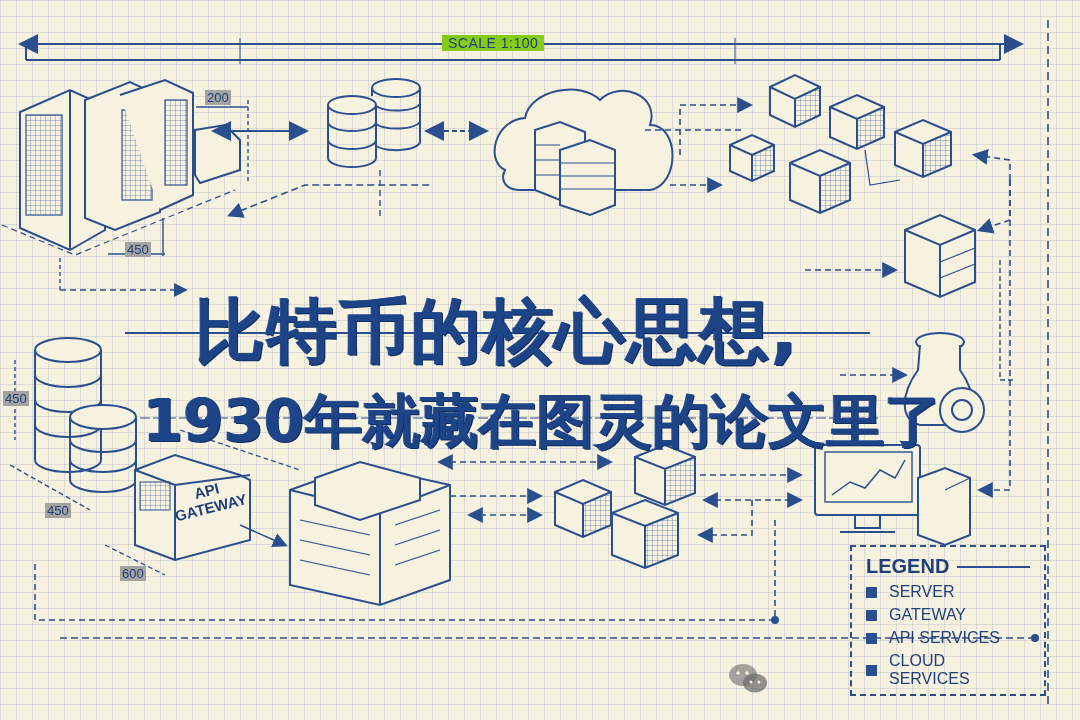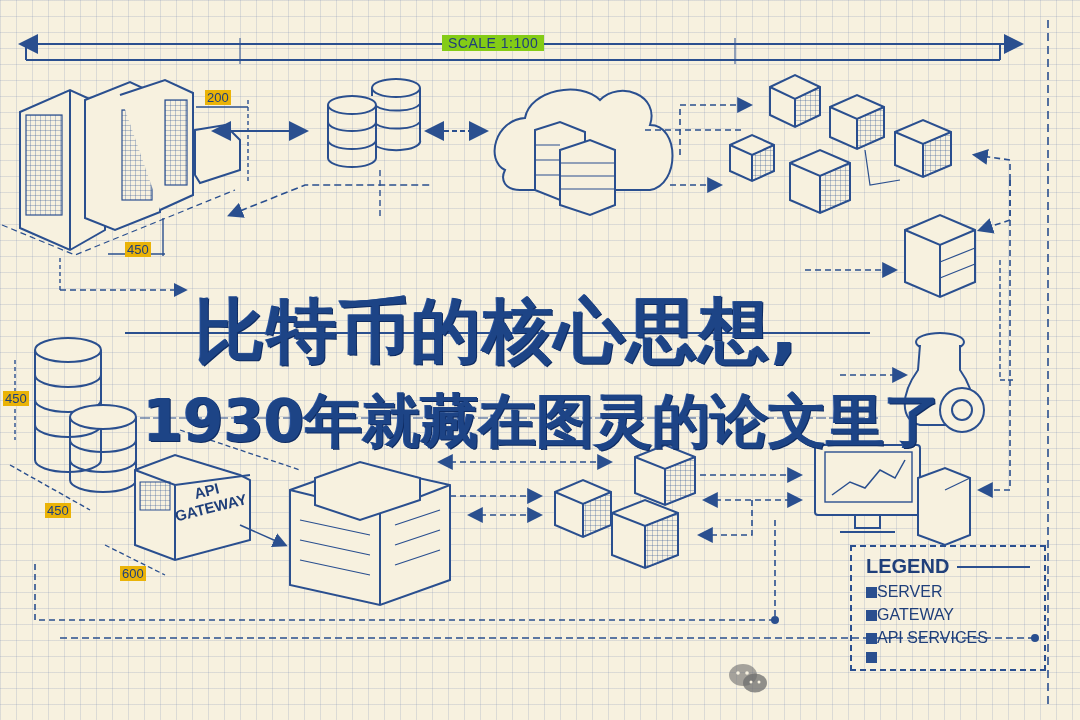--- a/index.html
+++ b/index.html
@@ -6,29 +6,29 @@
   body{width:1080px;height:720px;overflow:hidden;position:relative;
     background-color:#f7f1df;
     background-image:
       linear-gradient(rgba(120,140,180,0.22) 1px, transparent 1px),
       linear-gradient(90deg, rgba(120,140,180,0.22) 1px, transparent 1px);
     background-size:16px 16px;
     font-family:"Liberation Sans", sans-serif;color:#1f3f7a;}
   .abs{position:absolute;}
   svg.layer{position:absolute;left:0;top:0;}
   .scale-label{font-family:"Liberation Sans",sans-serif;font-size:14px;color:#1f3f7a;letter-spacing:0.5px;background:#84cc16;padding:0 6px;}
-  .dim{font-size:13px;color:#1f3f7a;background:#eab308;padding:0 2px;}
+  .dim{font-size:13px;color:#1f3f7a;background:#a3a3a3;padding:0 2px;}
   .title{font-family:"DejaVu Sans",sans-serif;font-weight:bold;color:#1d4486;white-space:nowrap;
     text-shadow:1px 1px 0 #0f2c63, -1px 0 0 #2b55a0;margin-top:40px;}
   .title1{font-size:70px;letter-spacing:2px;}
   .title2{font-size:58px;letter-spacing:0px;}
   .legend{border:2px dashed #2a4f8f;padding:8px 14px 6px 14px;width:164px;}
   .legend-title{font-size:20px;font-weight:bold;color:#1f3f7a;display:flex;align-items:center;gap:8px;}
   .legend-title:after{content:"";flex:1;height:2px;background:#2a4f8f;}
-  .legend-item{font-size:16px;color:#1f3f7a;display:flex;align-items:center;margin-top:5px;}
+  .legend-item{font-size:16px;color:#1f3f7a;display:flex;align-items:center;gap:12px;margin-top:5px;}
   .sq{width:11px;height:11px;background:#2a4f8f;display:inline-block;}
   .watermark{font-size:24px;color:rgba(110,110,110,0.55);font-family:"DejaVu Sans",sans-serif;display:flex;align-items:center;gap:8px;white-space:nowrap;}
   .api-label{font-size:15px;font-weight:bold;color:#1f3f7a;transform:rotate(-14deg);line-height:17px;text-align:center;}
 </style>
 </head>
 <body>
 
 <svg class="layer" width="1080" height="720">
   <defs>
     <marker id="ah" markerWidth="10" markerHeight="10" refX="8" refY="5" orient="auto">
@@ -244,20 +244,21 @@
   <div class="legend-item">
       <span class="sq"></span>
       <span>GATEWAY</span>
     </div>
   <div class="legend-item">
       <span class="sq"></span>
       <span>API SERVICES</span>
     </div>
   <div class="legend-item">
       <span class="sq"></span>
+      <span>CLOUD SERVICES</span>
     </div>
 </div>
 
 <div class="abs watermark" style="left:728px;top:662px;">
   <svg width="40" height="32" viewBox="0 0 40 32">
     <ellipse cx="15" cy="13" rx="14" ry="11" fill="rgba(110,110,110,0.6)"></ellipse>
     <ellipse cx="27" cy="21" rx="12" ry="9.5" fill="rgba(110,110,110,0.75)"></ellipse>
     <circle cx="10" cy="11" r="1.8" fill="#f7f1df"></circle>
       <circle cx="19" cy="11" r="1.8" fill="#f7f1df"></circle>
     <circle cx="23" cy="20" r="1.5" fill="#f7f1df"></circle>

